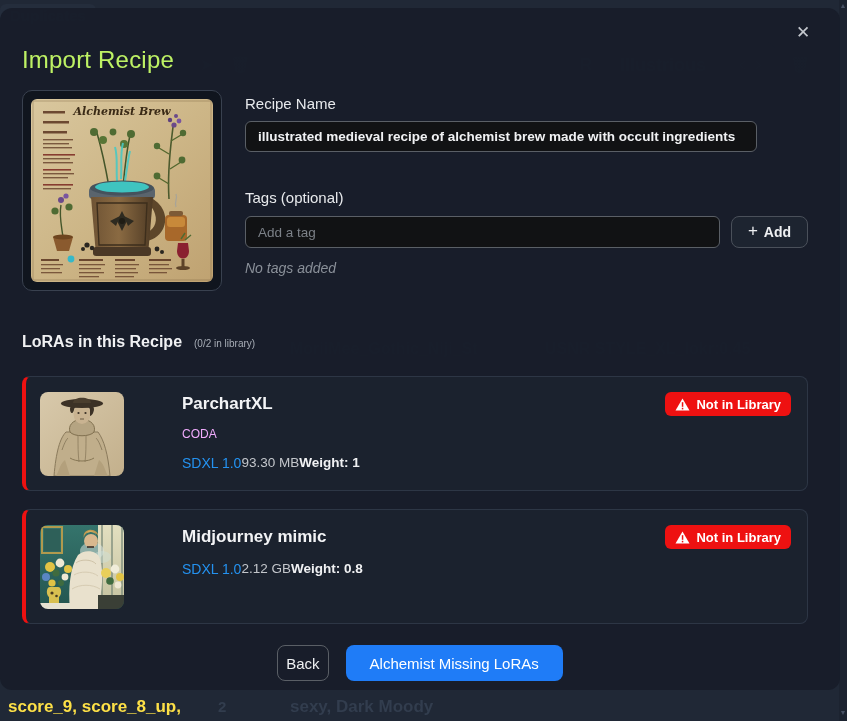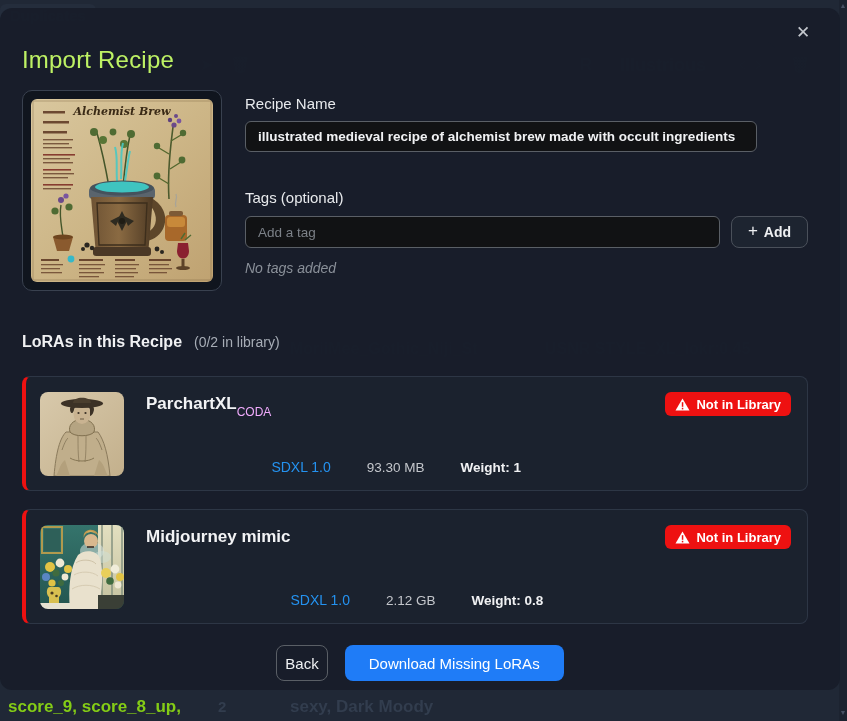--- a/index.html
+++ b/index.html
@@ -56,34 +56,34 @@
     background:#1d2430; border:1px solid #4a505a; border-radius:8px;
     color:#eef0f2; font-size:14px; font-weight:bold;
     display:flex; align-items:center; justify-content:center; gap:6px; cursor:pointer;
   }
   .add-btn .plus { font-size:17px; font-weight:normal; margin-top:-2px; }
   .no-tags { position:absolute; left:245px; top:252px; font-size:14px; font-style:italic; color:#8a9099; }
 
   
   .section-row { position:absolute; left:22px; top:325px; display:flex; align-items:baseline; gap:12px; }
   .section-title { font-size:16px; font-weight:bold; color:#f0f1f3; }
-  .section-count { font-size:14px; color:#a7adb6; }
+  .section-count { font-size:10px; color:#a7adb6; }
 
   .lora-card {
     position:absolute; left:22px; width:786px; height:115px;
     background:#1b222e; border:1px solid #2d3645; border-left:4px solid #ee1111;
     border-radius:8px; padding:15px 16px 15px 14px; display:flex; gap:22px;
   }
   #lora-card-0 { top:368px; }
   #lora-card-1 { top:501px; }
   .lora-thumb { width:84px; height:84px; border-radius:8px; overflow:hidden; flex:0 0 auto; }
-  .lora-body { flex:1; display:flex; flex-direction:row; position:relative; }
+  .lora-body { flex:1; display:flex; flex-direction:column; position:relative;margin-left:36px; }
   .lora-name { font-size:17px; font-weight:bold; color:#f2f3f5; margin-top:2px; }
   .lora-version { font-size:12px; color:#f0abfc; margin-top:13px; }
-  .lora-meta { display:flex; align-items:flex-end; gap:36px; margin-top:14px; }
+  .lora-meta { display:flex; align-items:flex-start; margin-top:14px; }
   .base-model { font-size:14px; color:#2492f0; cursor:pointer; }
   .lora-size { font-size:13.5px; color:#c3c6cb; }
   .lora-weight { font-size:13.5px; font-weight:bold; color:#f0f1f3; }
   .badge {
     position:absolute; right:0; top:0; background:#ee1111; border-radius:6px;
     height:24px; padding:0 10px; display:flex; align-items:center; gap:6px;
     color:#fff; font-size:13px; font-weight:bold;
   }
 
   
@@ -112,21 +112,21 @@
   <span class="bd-el bd-icon" style="left:200px; top:55px; font-size:16px;">➤</span>
   <span class="bd-el bd-icon" style="left:230px; top:55px; font-size:16px;">🗑</span>
   <span class="bd-el" style="left:580px; top:55px; font-size:17px;">R</span>
   <span class="bd-el" style="left:620px; top:55px; font-size:18px;">Illustrious</span>
   <span class="bd-el bd-icon" style="left:735px; top:55px; font-size:16px;">﹤﹥</span>
   <span class="bd-el bd-icon" style="left:790px; top:55px; font-size:16px;">🗑</span>
 
   <span class="bd-el" style="left:290px; top:340px; font-size:16px;">MoriiMee_Gothic_Niji_St</span>
   <span class="bd-el" style="left:545px; top:340px; font-size:16px;">USNR STYLE_XL_lokr:0.45</span>
 
-  <span class="bd-el" style="left:8px; top:697px; font-size:17px; color:#84cc16;">score_9, score_8_up,</span>
+  <span class="bd-el" style="left:8px; top:697px; font-size:17px; color:#fde047;">score_9, score_8_up,</span>
   <span class="bd-el" style="left:218px; top:698px; font-size:15px; color:#323d4e;">2</span>
   <span class="bd-el" style="left:290px; top:697px; font-size:17px; color:#323d4e;">sexy, Dark Moody</span>
 
   <div class="scrollbar">
     <span class="scroll-arrow" style="top:0;">▲</span>
     <span class="scroll-arrow" style="bottom:2px;">▼</span>
   </div>
 </div>
 
 <div class="modal">
@@ -396,16 +396,16 @@
       <div class="lora-meta">
         <span class="base-model">SDXL 1.0</span>
         <span class="lora-size">2.12 GB</span>
         <span class="lora-weight">Weight: 0.8</span>
       </div>
     </div>
   </div>
 
   <div class="footer">
     <button class="back-btn">Back</button>
-    <button class="download-btn">Download Missing LoRAs</button>
+    <button class="download-btn">Alchemist Missing LoRAs</button>
   </div>
 
 </div>
 
 </body></html>

